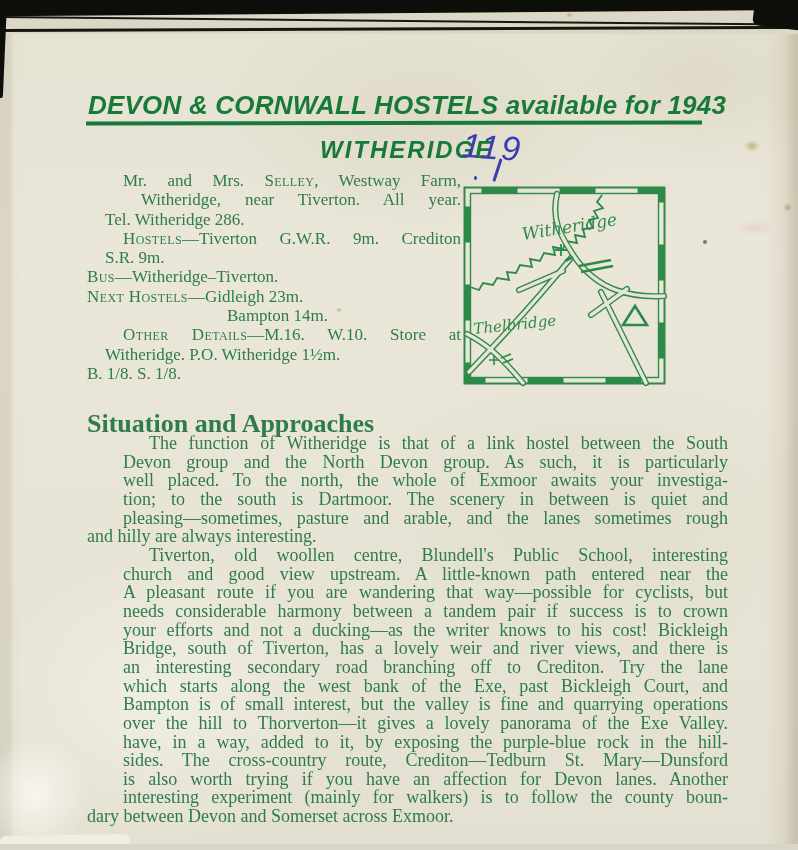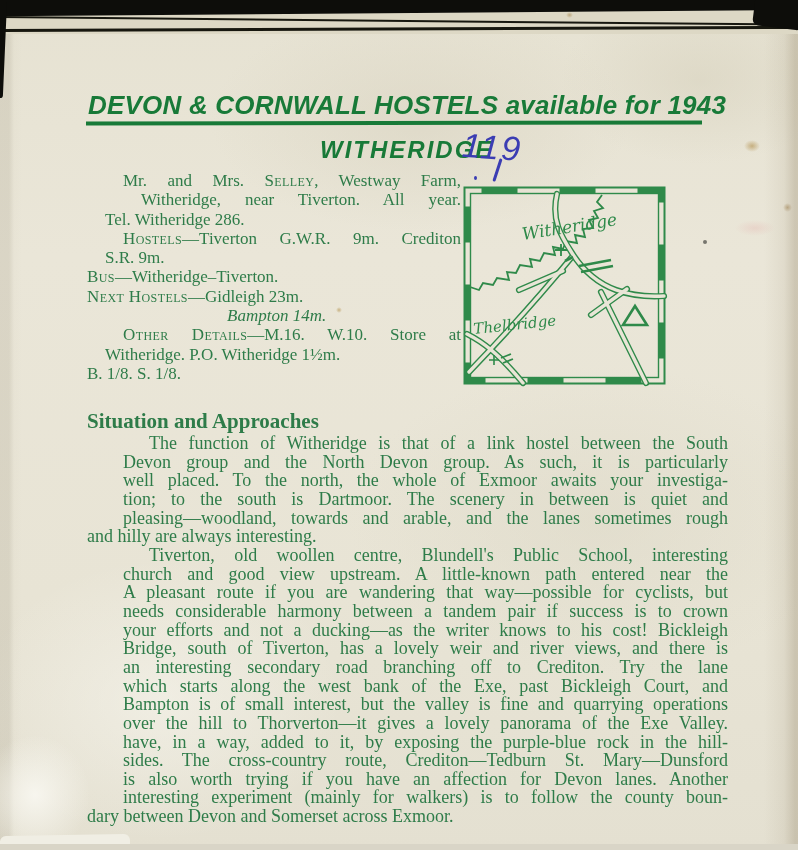--- a/index.html
+++ b/index.html
@@ -64,32 +64,32 @@
            letter-spacing:2px;}
   .pen-tail{position:absolute;left:496px;top:158px;width:2.6px;height:24px;background:var(--pen-blue);
             transform:rotate(18deg);border-radius:2px;}
   .pen-dot{position:absolute;left:474px;top:176px;width:3px;height:4px;background:var(--pen-blue);
            border-radius:50%;}
 
   .details{position:absolute;left:87px;top:171px;width:374px;color:var(--ink-body);
            font-size:17px;line-height:19.3px;}
   .dline{white-space:normal;}
   .dline.ind1{padding-left:18px;}
-  .dline.ind2{padding-left:140px;font-style:italic;}
+  .dline.ind2{padding-left:140px;}
   .jl{text-align:justify;text-align-last:justify;margin-left:36px;}
   .sc{font-variant:small-caps;letter-spacing:.4px;}
 
   .map{position:absolute;left:461px;top:184px;width:209px;height:205px;color:var(--map-green);}
   #roads path{fill:none;}
   .road-outline{stroke:var(--map-green);stroke-width:6.2;}
   .road-fill{stroke:var(--paper);stroke-width:3.4;}
   .maplabel{font-family:"DejaVu Serif", serif;font-style:italic;fill:var(--map-green);font-size:17px;}
   .maplabel.small{font-size:15px;}
 
-  .heading{position:absolute;left:87px;top:409px;font-weight:bold;font-size:21px;color:var(--ink-body);}
+  .heading{position:absolute;left:87px;top:409px;font-weight:bold;font-size:26px;color:var(--ink-body);}
   .bodytext{position:absolute;left:87px;top:434px;width:641px;color:var(--ink-body);
             font-size:18px;line-height:18.65px;}
   .bline.findent{text-indent:26px;}
 </style>
 </head>
 <body>
 
 <div class="scan">
 
   <div class="under-strip"></div>
@@ -160,21 +160,21 @@
     <text x="62" y="56" transform="rotate(-9 62 56)" class="maplabel">Witheridge</text>
     <text x="13" y="150" transform="rotate(-6 13 150)" class="maplabel small">Thelbridge</text>
   </svg>
 
   <div class="heading">Situation and Approaches</div>
   <div class="bodytext" id="bodytext">
       <div class="bline findent jl">The function of Witheridge is that of a link hostel between the South</div>
       <div class="bline jl">Devon group and the North Devon group. As such, it is particularly</div>
       <div class="bline jl">well placed. To the north, the whole of Exmoor awaits your investiga-</div>
       <div class="bline jl">tion; to the south is Dartmoor. The scenery in between is quiet and</div>
-      <div class="bline jl">pleasing—woodland, towards and arable, and the lanes sometimes rough</div>
+      <div class="bline jl">pleasing—sometimes, pasture and arable, and the lanes sometimes rough</div>
       <div class="bline">and hilly are always interesting.</div>
       <div class="bline findent jl">Tiverton, old woollen centre, Blundell's Public School, interesting</div>
       <div class="bline jl">church and good view upstream. A little-known path entered near the</div>
       <div class="bline jl">A pleasant route if you are wandering that way—possible for cyclists, but</div>
       <div class="bline jl">needs considerable harmony between a tandem pair if success is to crown</div>
       <div class="bline jl">your efforts and not a ducking—as the writer knows to his cost! Bickleigh</div>
       <div class="bline jl">Bridge, south of Tiverton, has a lovely weir and river views, and there is</div>
       <div class="bline jl">an interesting secondary road branching off to Crediton. Try the lane</div>
       <div class="bline jl">which starts along the west bank of the Exe, past Bickleigh Court, and</div>
       <div class="bline jl">Bampton is of small interest, but the valley is fine and quarrying operations</div>

